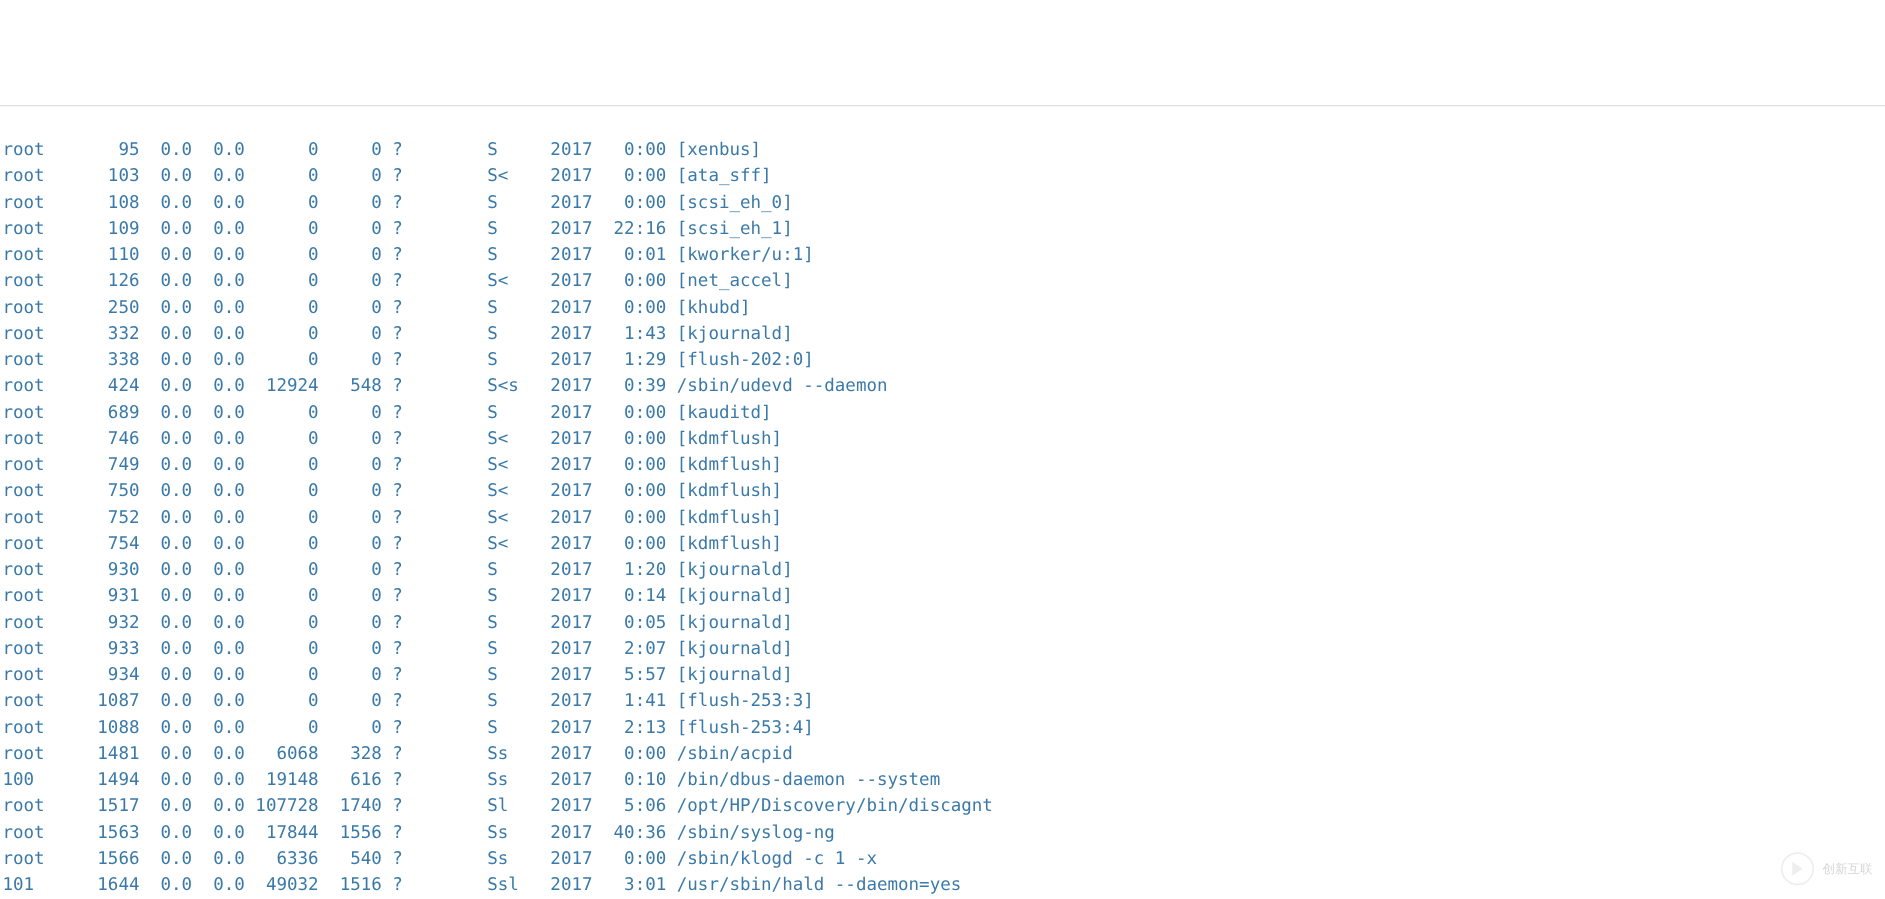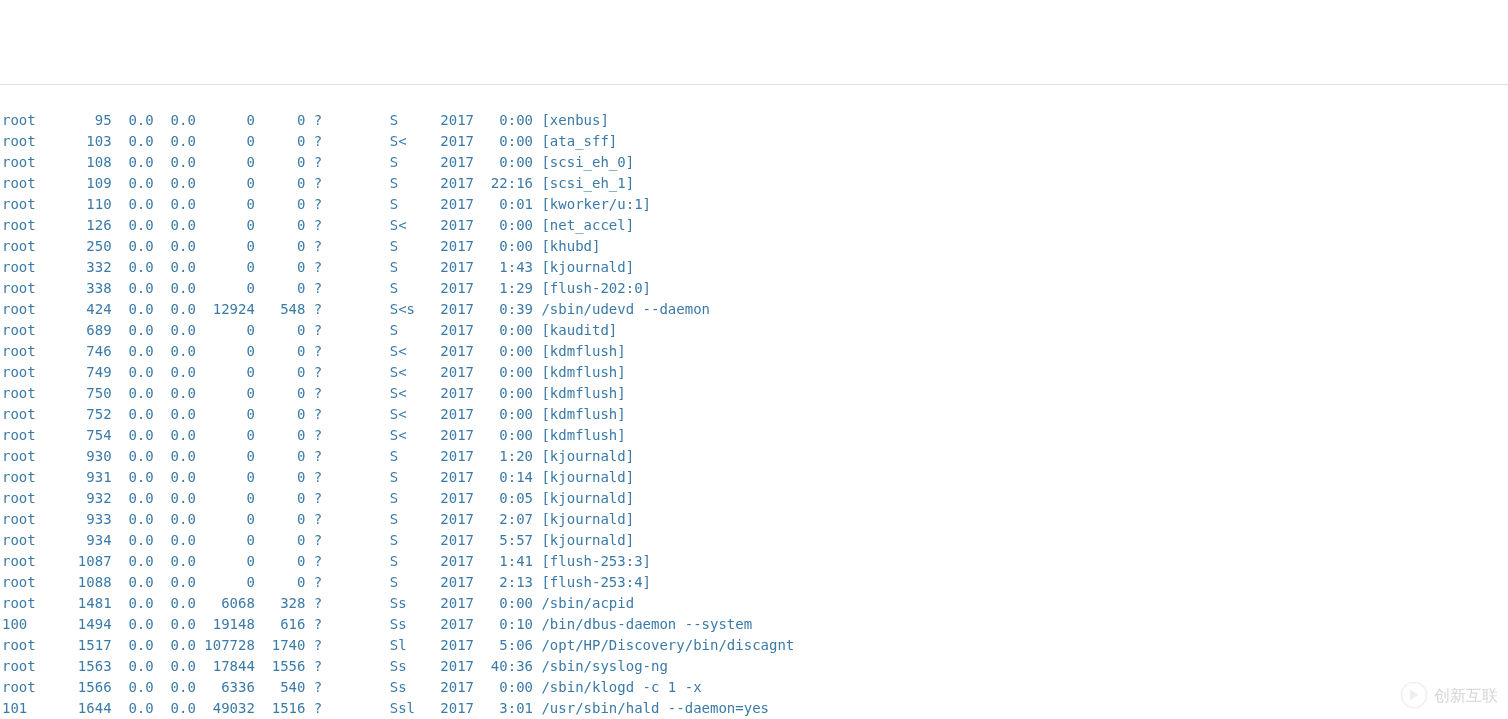--- a/index.html
+++ b/index.html
@@ -21,21 +21,21 @@
   }
   .ps-output {
     padding: 4px 2px 4px 2px;
   }
   .watermark {
     position: fixed;
     right: 10px;
     bottom: 10px;
     opacity: 0.35;
     font-family: Arial, sans-serif;
-    font-size: 16px;
+    font-size: 10px;
     color: #888;
     display: flex;
     align-items: center;
     gap: 6px;
   }
   .watermark svg { opacity:0.6; }
 </style>
 </head>
 <body>
 

